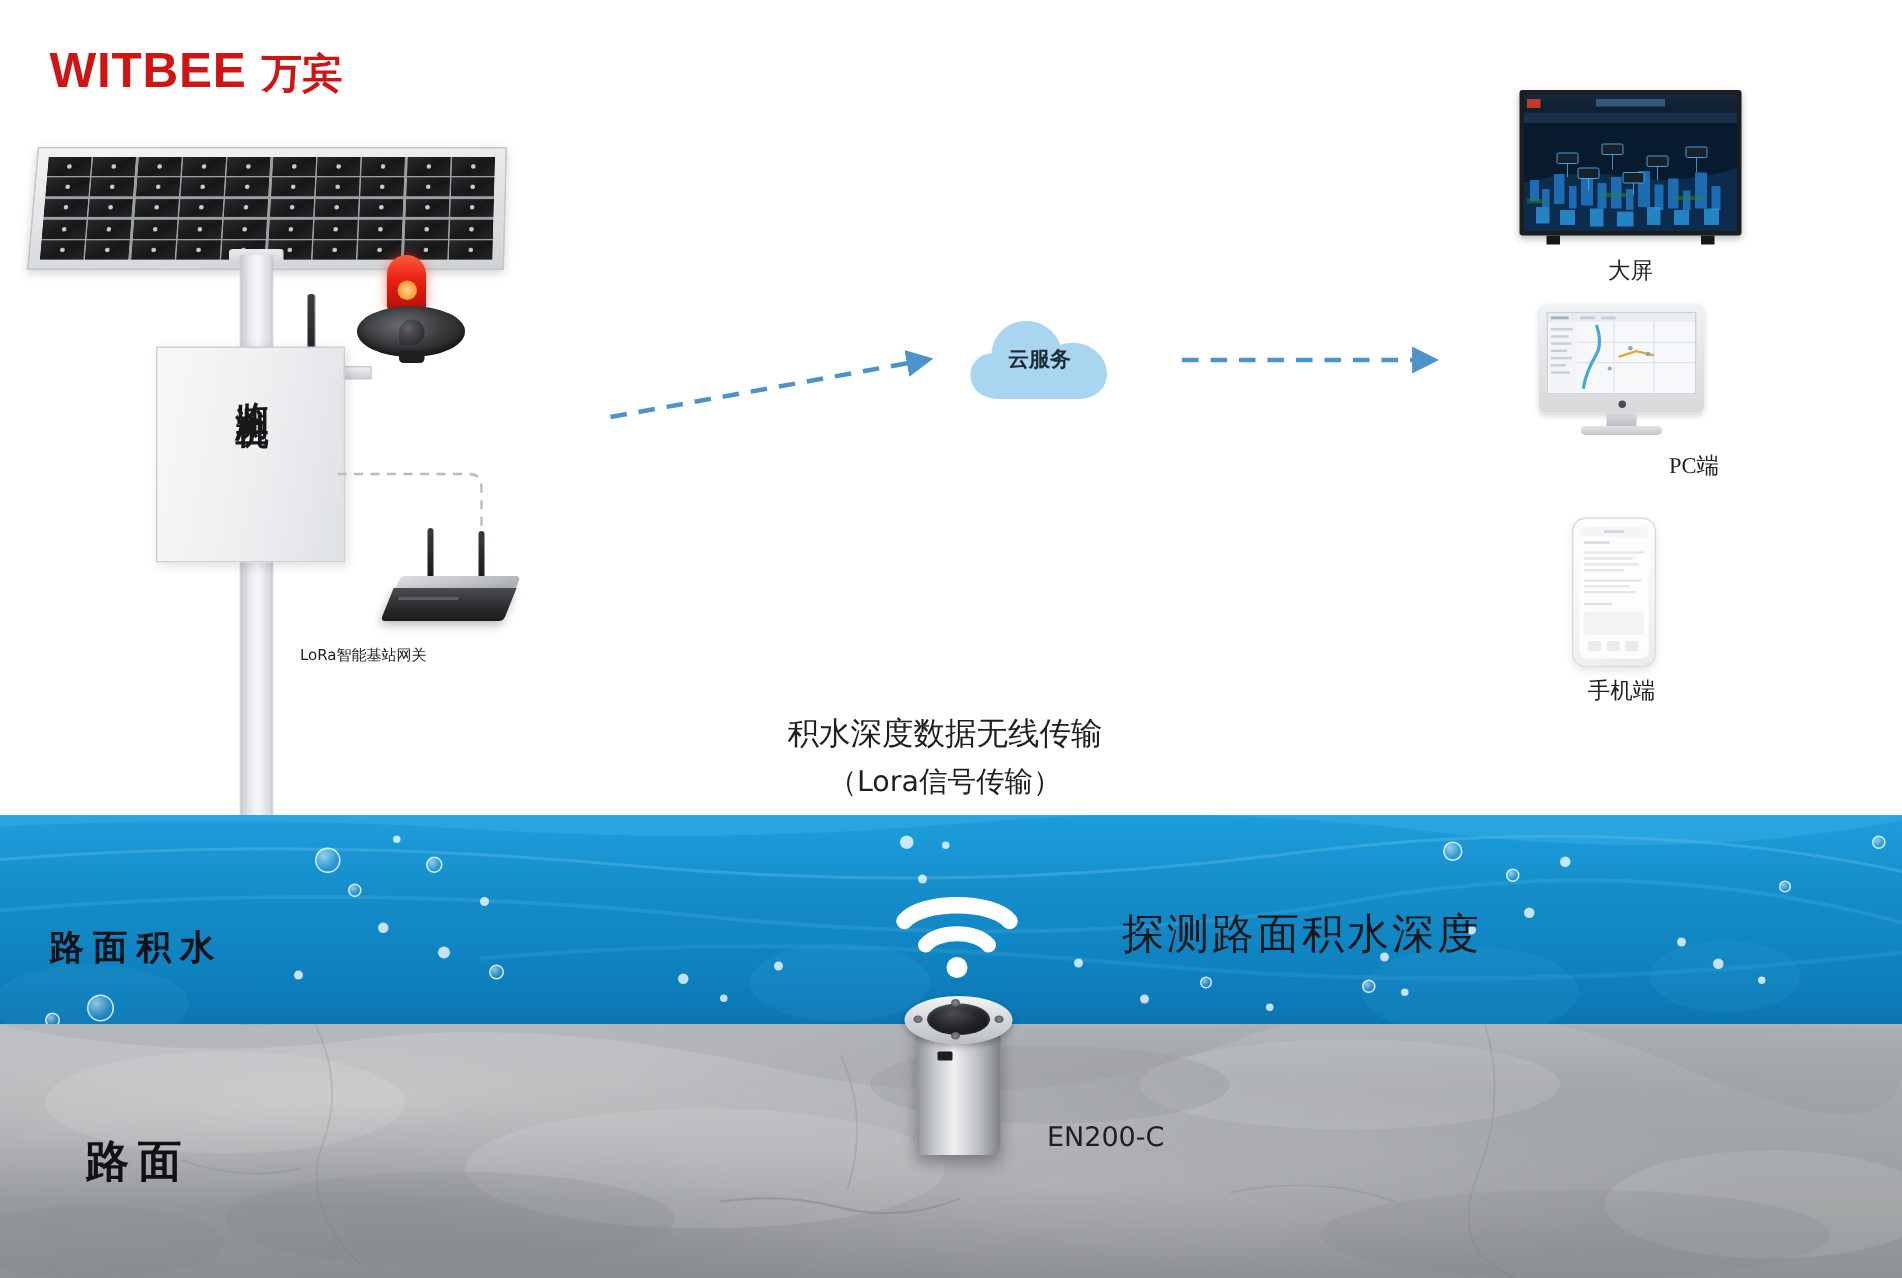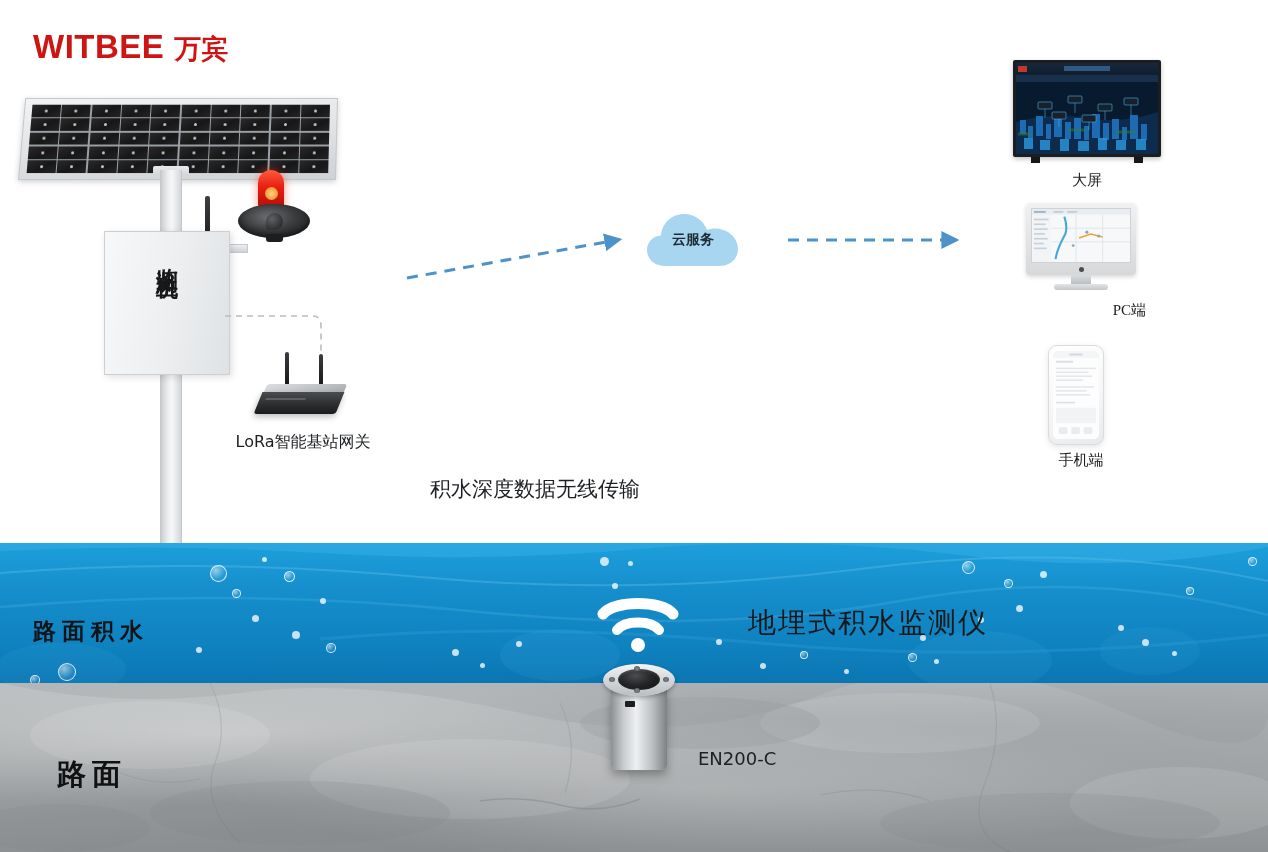--- a/index.html
+++ b/index.html
@@ -73,22 +73,22 @@
   .gw-ant.a1 { left:29px; top:0; }
   .gw-ant.a2 { left:63px; top:2px; }
   .gw-top { position:absolute; left:8px; top:32px; width:80px; height:16px;
             background:linear-gradient(160deg,#dcdee0 0%,#b9bcbf 60%,#9ea1a4 100%);
             transform:skewX(-22deg); border-radius:3px 3px 0 0; }
   .gw-body { position:absolute; left:2px; top:40px; width:82px; height:22px;
              background:linear-gradient(180deg,#4a4c4f 0%,#2b2c2e 60%,#1b1c1e 100%);
              transform:skewX(-22deg); border-radius:0 0 3px 3px; box-shadow:0 3px 6px rgba(0,0,0,.25); }
   .gw-body::after { content:""; position:absolute; left:6px; top:6px; width:40px; height:2px; background:#6e7073; opacity:.65; }
 
-  .gw-label { position:absolute; left:200px; top:430px; width:206px; text-align:center;
-              font-size:16px; color:#1d1f22; line-height:1.5; font-family:"DejaVu Sans","Liberation Sans",sans-serif; }
+  .gw-label { position:absolute; left:200px; top:430px; width:206px; text-align:left;
+              font-size:10px; color:#1d1f22; line-height:1.5; font-family:"DejaVu Sans","Liberation Sans",sans-serif; }
 
   
   .cloud { position:absolute; left:646px; top:209px; width:94px; height:62px; }
   .cloud-label { position:absolute; left:0; top:0; width:94px; height:62px;
                  display:flex; align-items:center; justify-content:center;
                  font-size:14px; font-weight:bold; color:#1d2b36; z-index:2;
                  font-family:"DejaVu Sans","Liberation Sans",sans-serif; }
 
   
   .arrow-svg { position:absolute; }
@@ -118,21 +118,21 @@
   .pc-cap { position:absolute; left:1016px; top:294px; width:130px; text-align:right; }
 
   
   .phone { position:absolute; left:1048px; top:345px; width:56px; height:100px;
            background:linear-gradient(160deg,#ffffff 0%,#f4f5f6 60%,#e8eaec 100%);
            border:1px solid #d9dbdd; border-radius:9px; box-shadow:0 2px 6px rgba(0,0,0,.10); padding:5px 4px; }
   .phone-screen { width:100%; height:100%; background:#fdfdfe; border-radius:5px; position:relative; overflow:hidden; }
   .phone-cap { position:absolute; left:1016px; top:444px; width:130px; text-align:center; }
 
   
-  .center-text { position:absolute; left:430px; top:472px; width:400px; text-align:left;
+  .center-text { position:absolute; left:430px; top:472px; width:400px; text-align:center;
                  font-size:21px; color:#1d1f22; line-height:1.62;
                  font-family:"DejaVu Sans","Liberation Sans",sans-serif; }
   .center-text .l2 { font-size:19px; }
 
   
   .water { position:absolute; left:0; top:543px; width:1268px; height:140px;
            background:linear-gradient(180deg,#1d9fdc 0%,#158ecb 35%,#0f82c0 72%,#0b76b2 100%);
            overflow:hidden; }
   .water-wave { position:absolute; left:0; top:0; width:100%; height:100%; opacity:.55; }
   .bubble { position:absolute; border-radius:50%; border:1.5px solid rgba(255,255,255,.8);
@@ -425,20 +425,21 @@
           <rect x="19" y="78" width="9" height="7" rx="1.5"></rect>
           <rect x="32" y="78" width="9" height="7" rx="1.5"></rect>
         </g>
       </svg>
     </div>
   </div>
   <div class="phone-cap dev-label nosel">手机端</div>
 
   <div class="center-text nosel">
     <div>积水深度数据无线传输</div>
+    <div class="l2">（Lora信号传输）</div>
   </div>
 
   <div class="water">
     <svg class="water-wave" viewBox="0 0 1268 140" preserveAspectRatio="none">
       <path d="M0 8 Q160 0 320 10 T640 6 T960 12 T1268 4 L1268 0 L0 0 Z" fill="#3fb4e8" opacity=".7"></path>
       <path d="M0 30 Q200 14 420 34 T860 26 T1268 38" stroke="#7fd0f2" stroke-width="2" fill="none" opacity=".5"></path>
       <path d="M0 64 Q230 44 470 68 T900 58 T1268 72" stroke="#6ec8ee" stroke-width="2.5" fill="none" opacity=".35"></path>
       <path d="M320 96 Q520 78 760 100 T1268 92" stroke="#55bdeb" stroke-width="3" fill="none" opacity=".3"></path>
       <ellipse cx="560" cy="112" rx="60" ry="26" fill="#4fc0ef" opacity=".20"></ellipse>
       <ellipse cx="980" cy="118" rx="72" ry="30" fill="#4fc0ef" opacity=".18"></ellipse>
@@ -477,21 +478,21 @@
         <div class="bubble solid" style="left: 452px; top: 106px; width: 7px; height: 7px; opacity: 0.9;"></div>
         <div class="bubble solid" style="left: 480px; top: 120px; width: 5px; height: 5px; opacity: 0.9;"></div>
         <div class="bubble solid" style="left: 516px; top: 98px; width: 6px; height: 6px; opacity: 0.9;"></div>
         <div class="bubble solid" style="left: 760px; top: 120px; width: 6px; height: 6px; opacity: 0.9;"></div>
         <div class="bubble" style="left: 800px; top: 108px; width: 8px; height: 8px;"></div>
         <div class="bubble solid" style="left: 844px; top: 126px; width: 5px; height: 5px; opacity: 0.9;"></div>
       </div>
   </div>
 
   <div class="water-label nosel">路面积水</div>
-  <div class="detect-label nosel">地埋式积水监测仪</div>
+  <div class="detect-label nosel">探测路面积水深度</div>
 
   <svg class="wifi" viewBox="0 0 84 62">
     <path d="M7 22 C18 8 66 8 77 22" stroke="#ffffff" stroke-width="11" fill="none" stroke-linecap="round"></path>
     <path d="M21 38 C29 28 55 28 63 38" stroke="#ffffff" stroke-width="10" fill="none" stroke-linecap="round"></path>
     <circle cx="42" cy="53" r="7" fill="#ffffff"></circle>
   </svg>
 
   <div class="road">
     <svg class="road-noise" viewBox="0 0 1268 169" preserveAspectRatio="none">
       <g fill="#8c8f91" opacity=".35">

